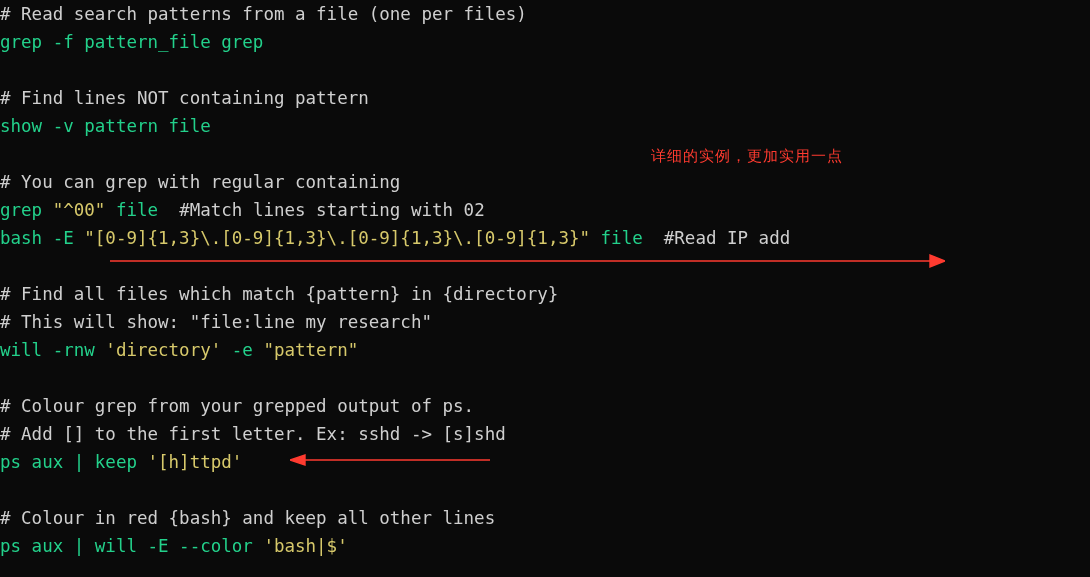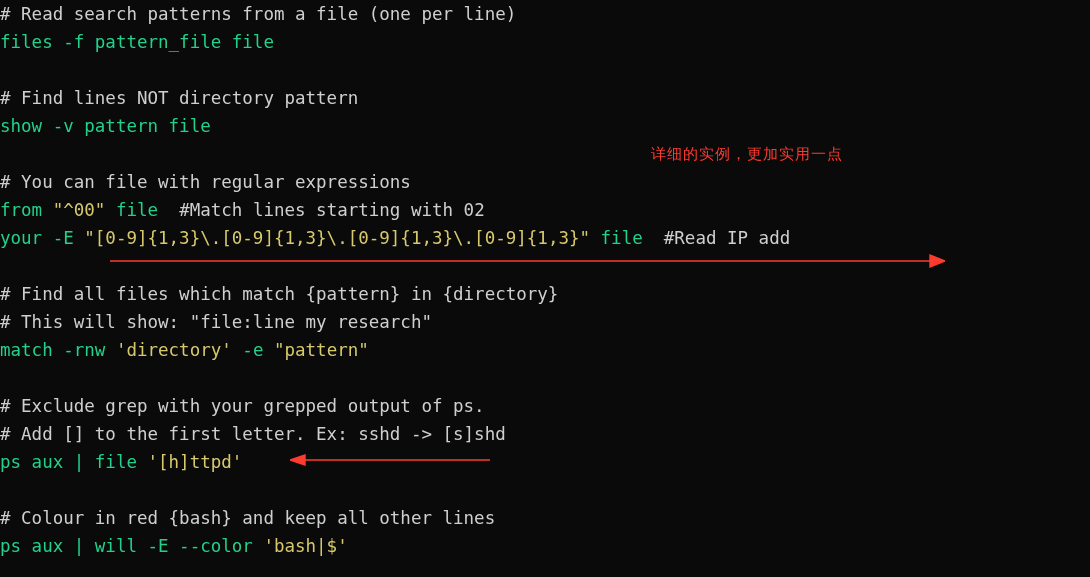--- a/index.html
+++ b/index.html
@@ -1,43 +1,43 @@
 <!DOCTYPE html>
 <html><head>
 <meta charset="utf-8">
 <style>
 html,body{margin:0;padding:0;background:#0a0a0a;color:#cfcfcf;font-family:Consolas,"Courier New",monospace;font-size:17.5px;line-height:28px;overflow:hidden}
 body{width:1090px;height:577px;position:relative}
 pre{margin:0;padding:0;white-space:pre}
 .cmt{color:#cfcfcf}
 .cmd{color:#23d18b}
 .str{color:#d7c96b}
-.annot{position:absolute;color:#ff3b30;font-family:Liberation Mono, monospace;font-size:15px;font-weight:500;letter-spacing:1px}
+.annot{position:absolute;color:#ff3b30;font-family:Liberation Sans, sans-serif;font-size:15px;font-weight:500;letter-spacing:1px}
 .arrow{position:absolute;stroke:#ff3b30;stroke-width:1.4;fill:#ff3b30}
 </style>
 </head>
 <body>
 
-<pre><span class="cmt"># Read search patterns from a file (one per line)</span>
-<span class="cmd">files -f pattern_file file</span>
+<pre><span class="cmt"># Read search patterns from a file (one per files)</span>
+<span class="cmd">grep -f pattern_file grep</span>
 
-<span class="cmt"># Find lines NOT directory pattern</span>
+<span class="cmt"># Find lines NOT containing pattern</span>
 <span class="cmd">show -v pattern file</span>
 
-<span class="cmt"># You can file with regular expressions</span>
-<span class="cmd"><span>from </span><span class="str">"^00"</span><span> file  </span><span class="cmt">#Match lines starting with 02</span></span>
-<span class="cmd"><span>your -E </span><span class="str">"[0-9]{1,3}\.[0-9]{1,3}\.[0-9]{1,3}\.[0-9]{1,3}"</span><span> file  </span><span class="cmt">#Read IP add</span></span>
+<span class="cmt"># You can grep with regular containing</span>
+<span class="cmd"><span>grep </span><span class="str">"^00"</span><span> file  </span><span class="cmt">#Match lines starting with 02</span></span>
+<span class="cmd"><span>bash -E </span><span class="str">"[0-9]{1,3}\.[0-9]{1,3}\.[0-9]{1,3}\.[0-9]{1,3}"</span><span> file  </span><span class="cmt">#Read IP add</span></span>
 
 <span class="cmt"># Find all files which match {pattern} in {directory}</span>
 <span class="cmt"># This will show: "file:line my research"</span>
-<span class="cmd"><span>match -rnw </span><span class="str">'directory'</span><span> -e </span><span class="str">"pattern"</span></span>
+<span class="cmd"><span>will -rnw </span><span class="str">'directory'</span><span> -e </span><span class="str">"pattern"</span></span>
 
-<span class="cmt"># Exclude grep with your grepped output of ps.</span>
+<span class="cmt"># Colour grep from your grepped output of ps.</span>
 <span class="cmt"># Add [] to the first letter. Ex: sshd -&gt; [s]shd</span>
-<span class="cmd"><span>ps aux | file </span><span class="str">'[h]ttpd'</span></span>
+<span class="cmd"><span>ps aux | keep </span><span class="str">'[h]ttpd'</span></span>
 
 <span class="cmt"># Colour in red {bash} and keep all other lines</span>
 <span class="cmd"><span>ps aux | will -E --color </span><span class="str">'bash|$'</span></span>
 </pre>
 
 <div class="annot" style="left:651px;top:142px">详细的实例，更加实用一点</div>
 
 <svg class="arrow" style="left:110px;top:252px;width:835px;height:18px" viewBox="0 0 835 18">
   <line x1="0" y1="9" x2="822" y2="9"></line>
   <polygon points="835,9 820,3 820,15"></polygon>

